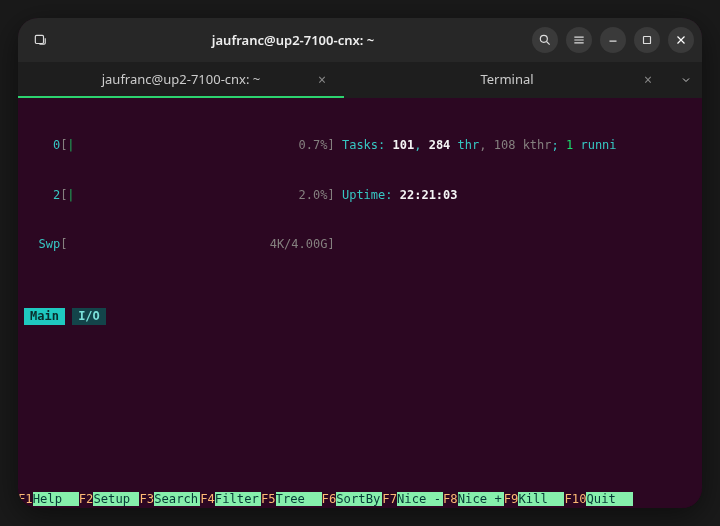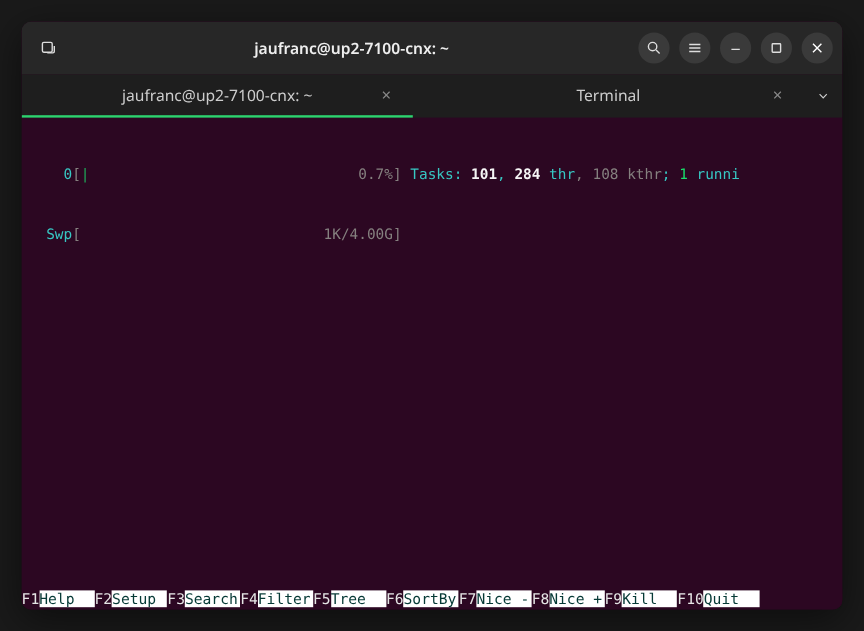--- a/index.html
+++ b/index.html
@@ -7,21 +7,21 @@
     margin: 0; padding: 0;
     width: 720px; height: 526px;
     background: #1a1a1a;
     font-family: ui-sans-serif, system-ui, sans-serif;
     overflow: hidden;
   }
   .window {
     position: absolute; left: 18px; top: 18px;
     width: 684px; height: 490px;
     background: #2c0722;
-    border-radius: 8px;
+    border-radius: 20px;
     overflow: hidden;
     box-shadow: 0 8px 32px rgba(0,0,0,0.5);
   }
   .titlebar {
     height: 44px;
     background: #272727;
     display: flex; align-items: center;
     padding: 0 8px;
     gap: 6px;
     color: #eee;
@@ -80,22 +80,22 @@
   .htab.active { background:#1fc9c0; color:#0a2d2c; }
 
   .term-content { height: 392px; overflow:hidden; position:relative; }
   .footer {
     position:absolute; bottom:0; left:0; right:0;
     font-family: "DejaVu Sans Mono", Menlo, monospace;
     font-size:12.2px; line-height:18px;
     white-space: pre;
     background:#2c0722;
   }
-  .fkey { color:#e5e5e5; }
-  .flabel { background:#ffffff; color:#063a36; padding:0 2px 0 0; }
+  .fkey { color:#fdba74; }
+  .flabel { background:#86efac; color:#063a36; padding:0 2px 0 0; }
 </style>
 </head>
 <body>
 <div class="window">
 
   <div class="titlebar">
     <div class="tb-left">
       <div class="tb-btn">
         <svg viewBox="0 0 24 24">
             <rect x="4" y="4" width="14" height="14" rx="2"></rect>
@@ -145,22 +145,24 @@
     </div>
     <div class="tabs-caret">
       <svg width="12" height="12" viewBox="0 0 24 24">
           <path d="M6 9l6 6 6-6" stroke="#ccc" fill="none" stroke-width="2"></path>
         </svg>
     </div>
   </div>
 
   <div class="term term-content">
     <div><span class="c-label">    0</span><span class="c-dim">[</span><span class="c-bar-g">|</span><span class="c-dim">                               </span><span class="c-dim">0.7%</span><span class="c-dim">]</span> <span class="c-cyan">Tasks:</span> <span class="c-white">101</span><span class="c-cyan">, </span><span class="c-white">284</span><span class="c-cyan"> thr</span><span class="c-dim">, </span><span class="c-dim">108</span><span class="c-dim"> kthr</span><span class="c-cyan">; </span><span class="c-green">1</span><span class="c-cyan"> runni</span></div>
-    <div><span class="c-label">  Swp</span><span class="c-dim">[</span><span class="c-dim">                            </span><span class="c-dim">1K/4.00G</span><span class="c-dim">]</span></div>
+    <div><span class="c-label">    2</span><span class="c-dim">[</span><span class="c-bar-g">|</span><span class="c-dim">                               </span><span class="c-dim">2.0%</span><span class="c-dim">]</span> <span class="c-cyan">Uptime:</span> <span class="c-white">22:21:03</span></div>
+    <div><span class="c-label">  Swp</span><span class="c-dim">[</span><span class="c-dim">                            </span><span class="c-dim">4K/4.00G</span><span class="c-dim">]</span></div>
 
+    <div class="htabs"><span class="htab active">Main</span> <span class="htab">I/O</span></div>
 
     
 
     
 
   </div>
 
   <div class="footer"><span class="fkey">F1</span><span class="flabel">Help  </span><span class="fkey">F2</span><span class="flabel">Setup </span><span class="fkey">F3</span><span class="flabel">Search</span><span class="fkey">F4</span><span class="flabel">Filter</span><span class="fkey">F5</span><span class="flabel">Tree  </span><span class="fkey">F6</span><span class="flabel">SortBy</span><span class="fkey">F7</span><span class="flabel">Nice -</span><span class="fkey">F8</span><span class="flabel">Nice +</span><span class="fkey">F9</span><span class="flabel">Kill  </span><span class="fkey">F10</span><span class="flabel">Quit  </span></div>
 
 </div>

